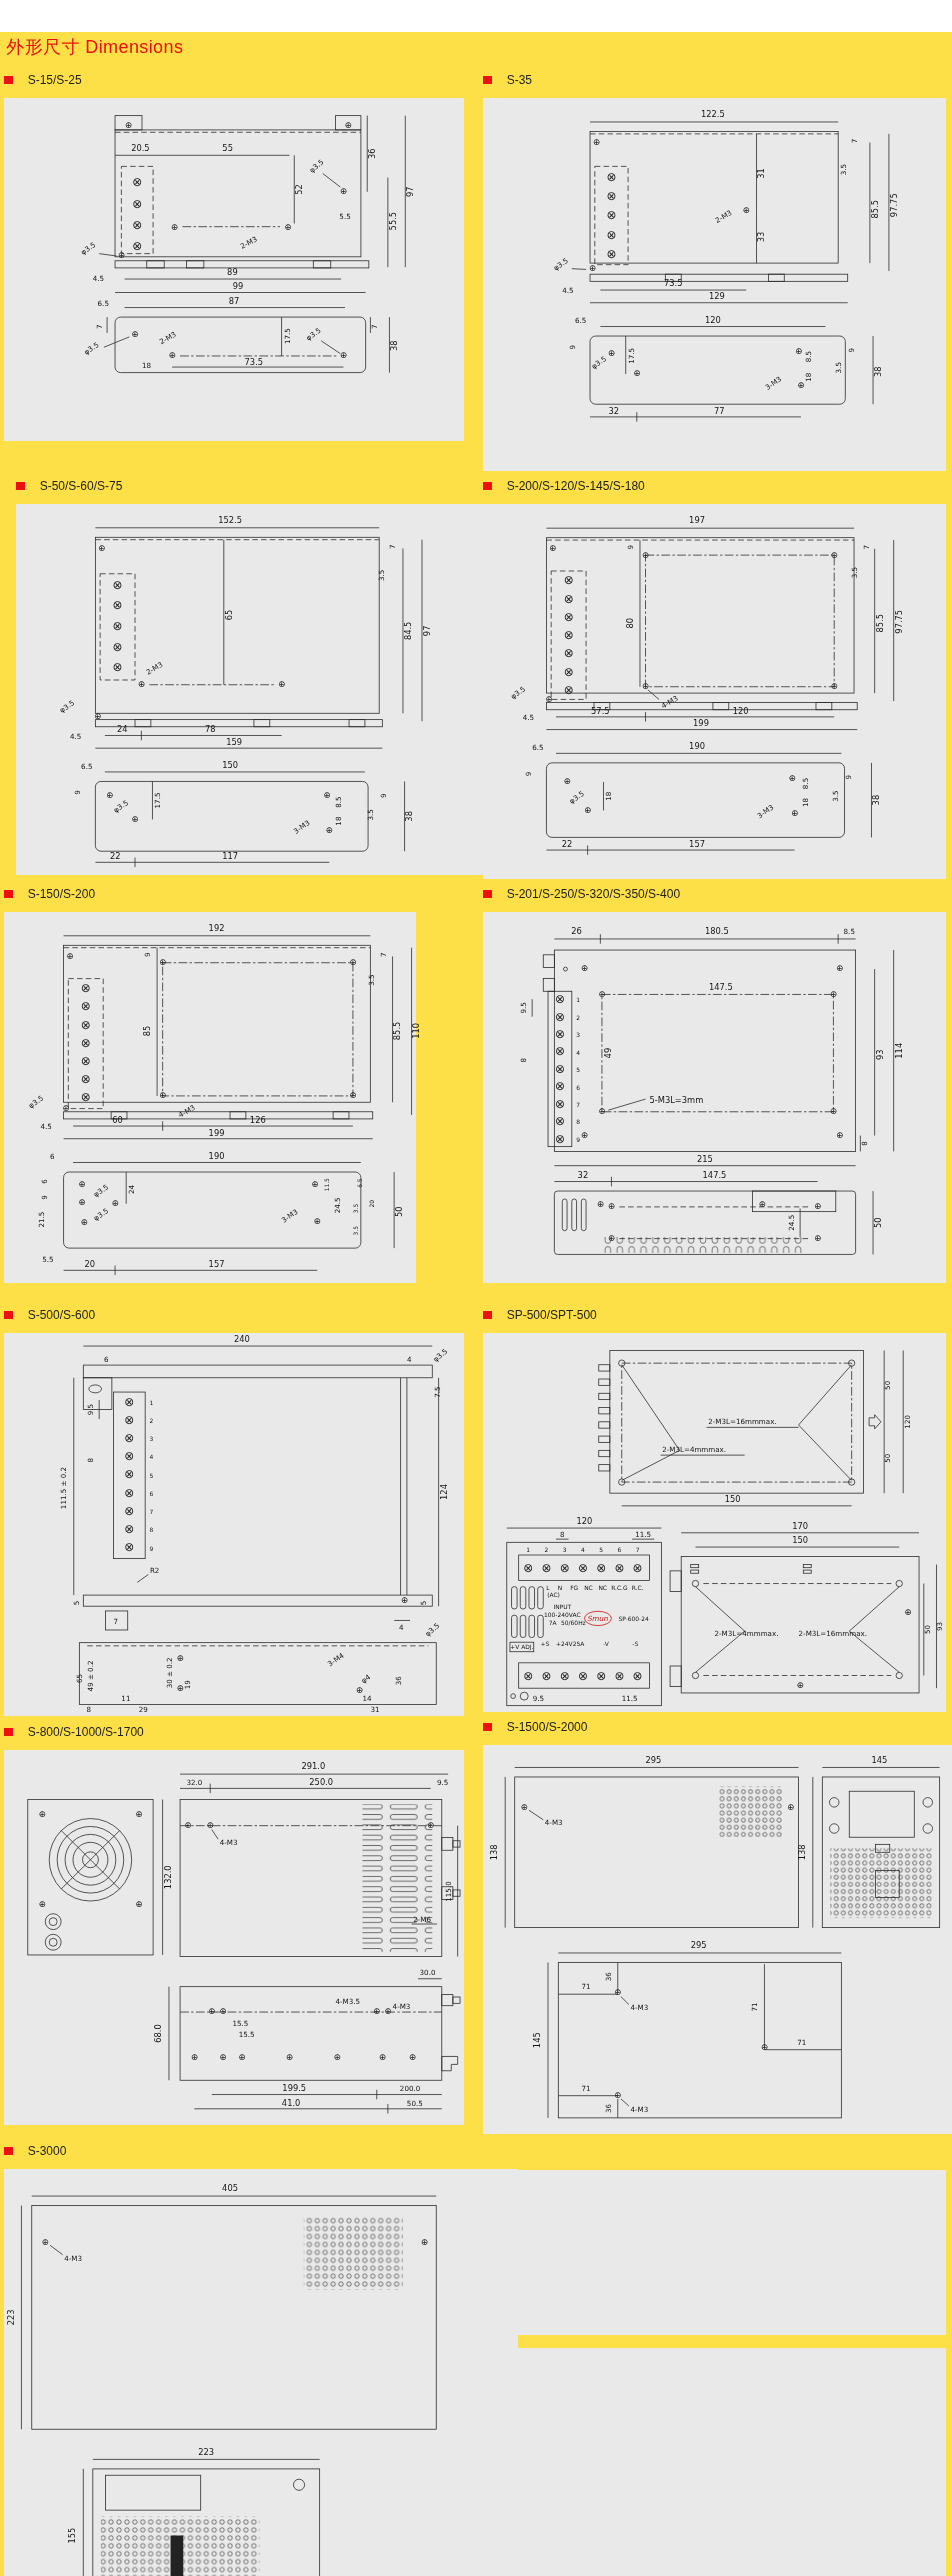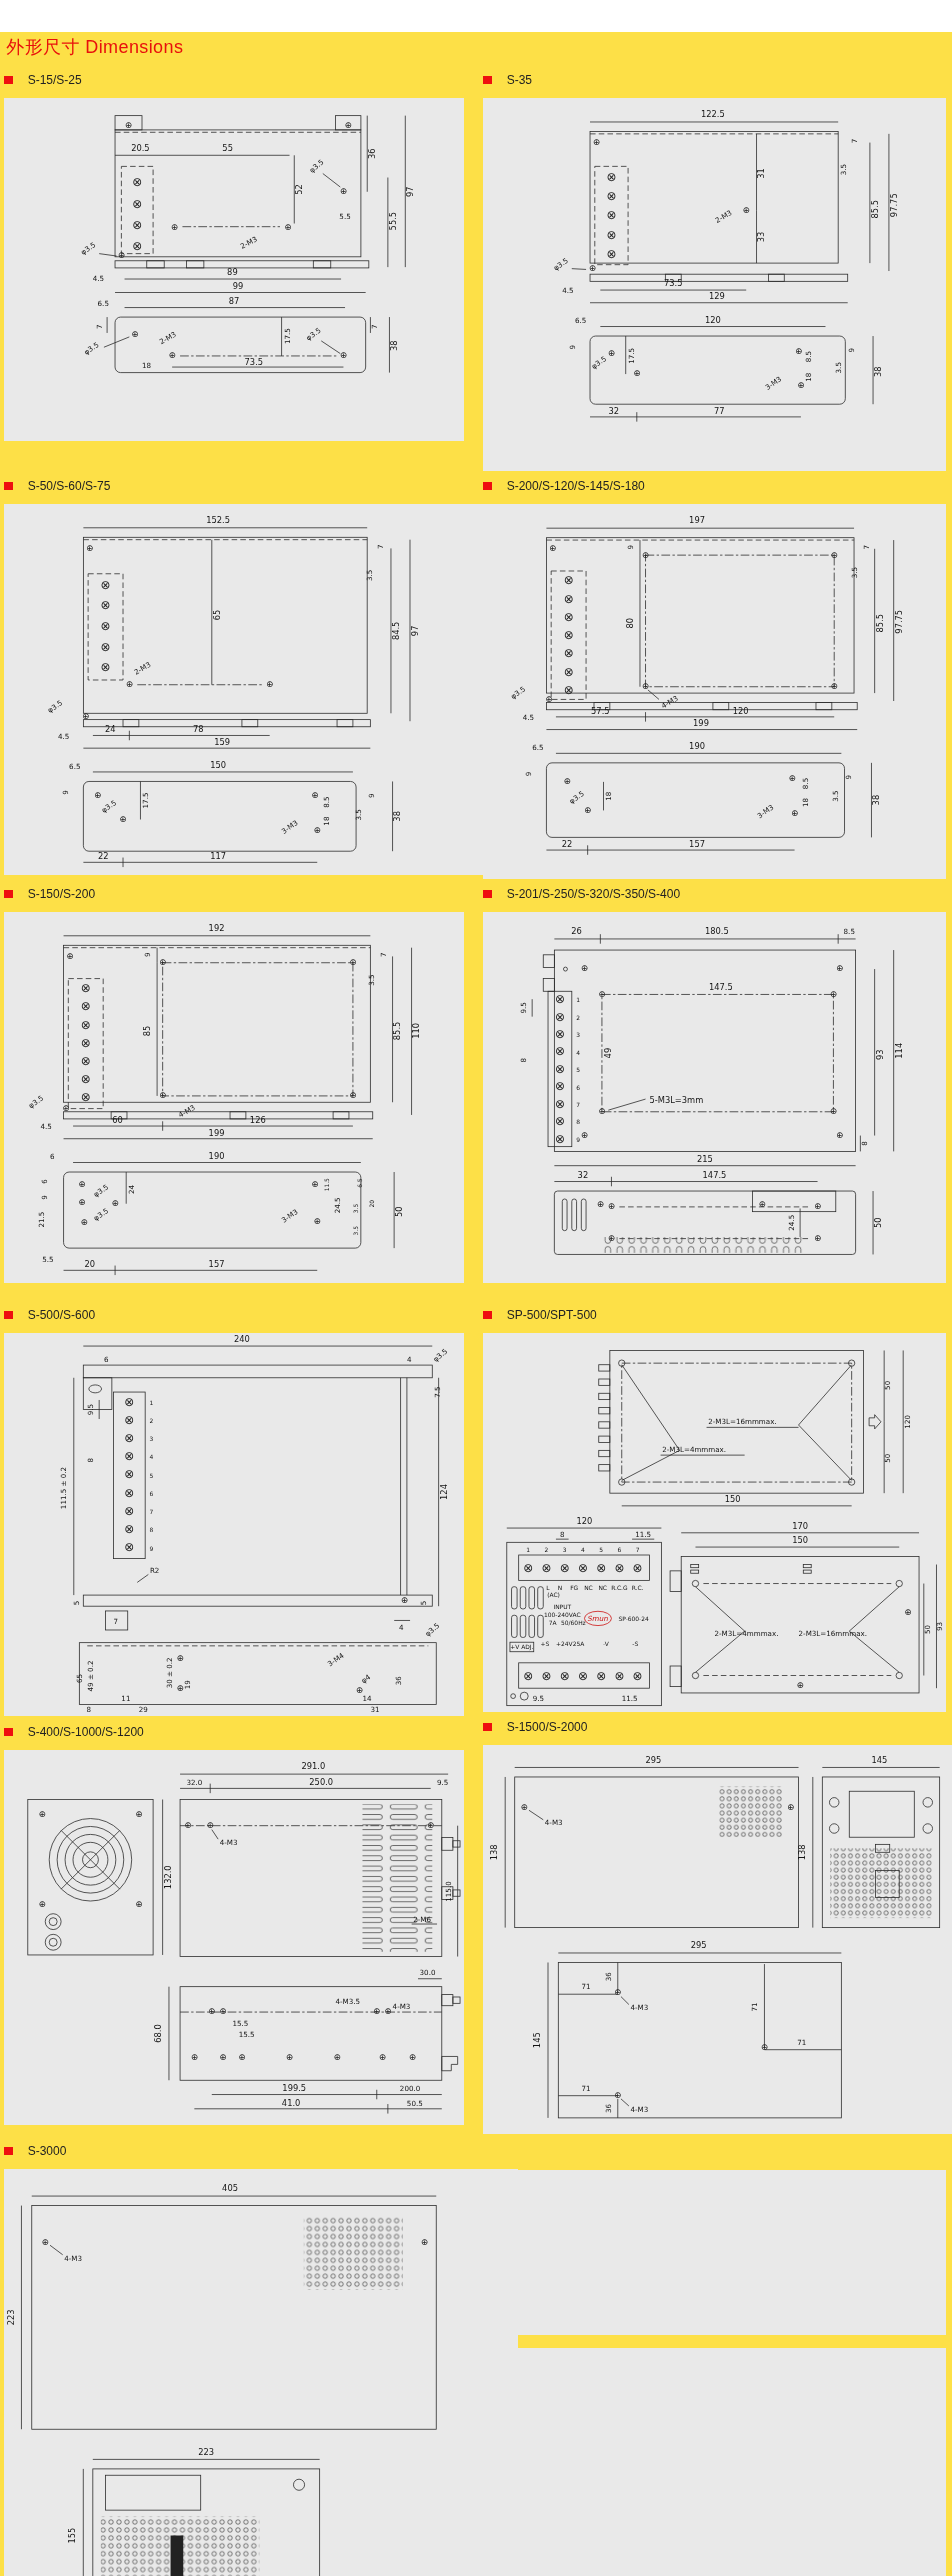--- a/index.html
+++ b/index.html
@@ -173,21 +173,21 @@
           <text class="mid" transform="rotate(-90 502 345)" x="502" y="345">38</text>
           <line x1="135" y1="402" x2="401" y2="402" class="ln"></line>
             <line x1="194" y1="396" x2="194" y2="408" class="ln"></line>
           <text class="mid" x="165" y="398">32</text>
           <text class="mid" x="298" y="398">77</text>
         </g>
       </svg>
     </div>
   </div>
 
-  <div class="sec" style="left:4px;top:446px;width:516px">
+  <div class="sec" style="left:16px;top:446px;width:516px">
     <div class="hdr">
         <span class="bullet"></span>
         <span>S-50/S-60/S-75</span>
       </div>
     <div class="panel">
       <svg width="460" height="371" viewBox="0 0 580 468">
         <g>
           <line x1="100" y1="30" x2="458" y2="30" class="ln"></line>
           <text class="mid" x="270" y="24">152.5</text>
           <rect x="100" y="42" width="358" height="222" class="ln"></rect>
@@ -328,21 +328,21 @@
           <text class="mid" transform="rotate(-90 500 373)" x="500" y="373">38</text>
           <line x1="80" y1="436" x2="393" y2="436" class="ln"></line>
             <line x1="132" y1="430" x2="132" y2="442" class="ln"></line>
           <text class="mid" x="106" y="432">22</text>
           <text class="mid" x="270" y="432">157</text>
         </g>
       </svg>
     </div>
   </div>
 
-  <div class="sec" style="left:4px;top:854px;width:460px">
+  <div class="sec" style="left:4px;top:854px;width:412px">
     <div class="hdr">
         <span class="bullet"></span>
         <span>S-150/S-200</span>
       </div>
     <div class="panel">
       <svg width="460" height="371" viewBox="0 0 580 468">
         <g>
           <line x1="75" y1="30" x2="462" y2="30" class="ln"></line>
           <text class="mid" x="268" y="24">192</text>
           <rect x="75" y="42" width="387" height="198" class="ln"></rect>
@@ -734,21 +734,21 @@
           <line x1="572" y1="292" x2="572" y2="448" class="ln"></line>
           <text class="mid sm" transform="rotate(-90 579 370)" x="579" y="370">93</text>
         </g>
       </svg>
     </div>
   </div>
 
   <div class="sec" style="left:4px;top:1692px;width:460px">
     <div class="hdr">
         <span class="bullet"></span>
-        <span>S-400/S-1000/S-1200</span>
+        <span>S-800/S-1000/S-1700</span>
       </div>
     <div class="panel">
       <svg width="460" height="375" viewBox="0 0 580 472">
         <defs>
             <pattern id="vents8" width="44" height="13" patternUnits="userSpaceOnUse">
               <rect x="3" y="3" width="34" height="6" rx="3" fill="none" stroke="#333" stroke-width="0.9"></rect>
             </pattern>
           </defs>
         <g>
           <rect x="30" y="62" width="158" height="196" class="ln"></rect>

